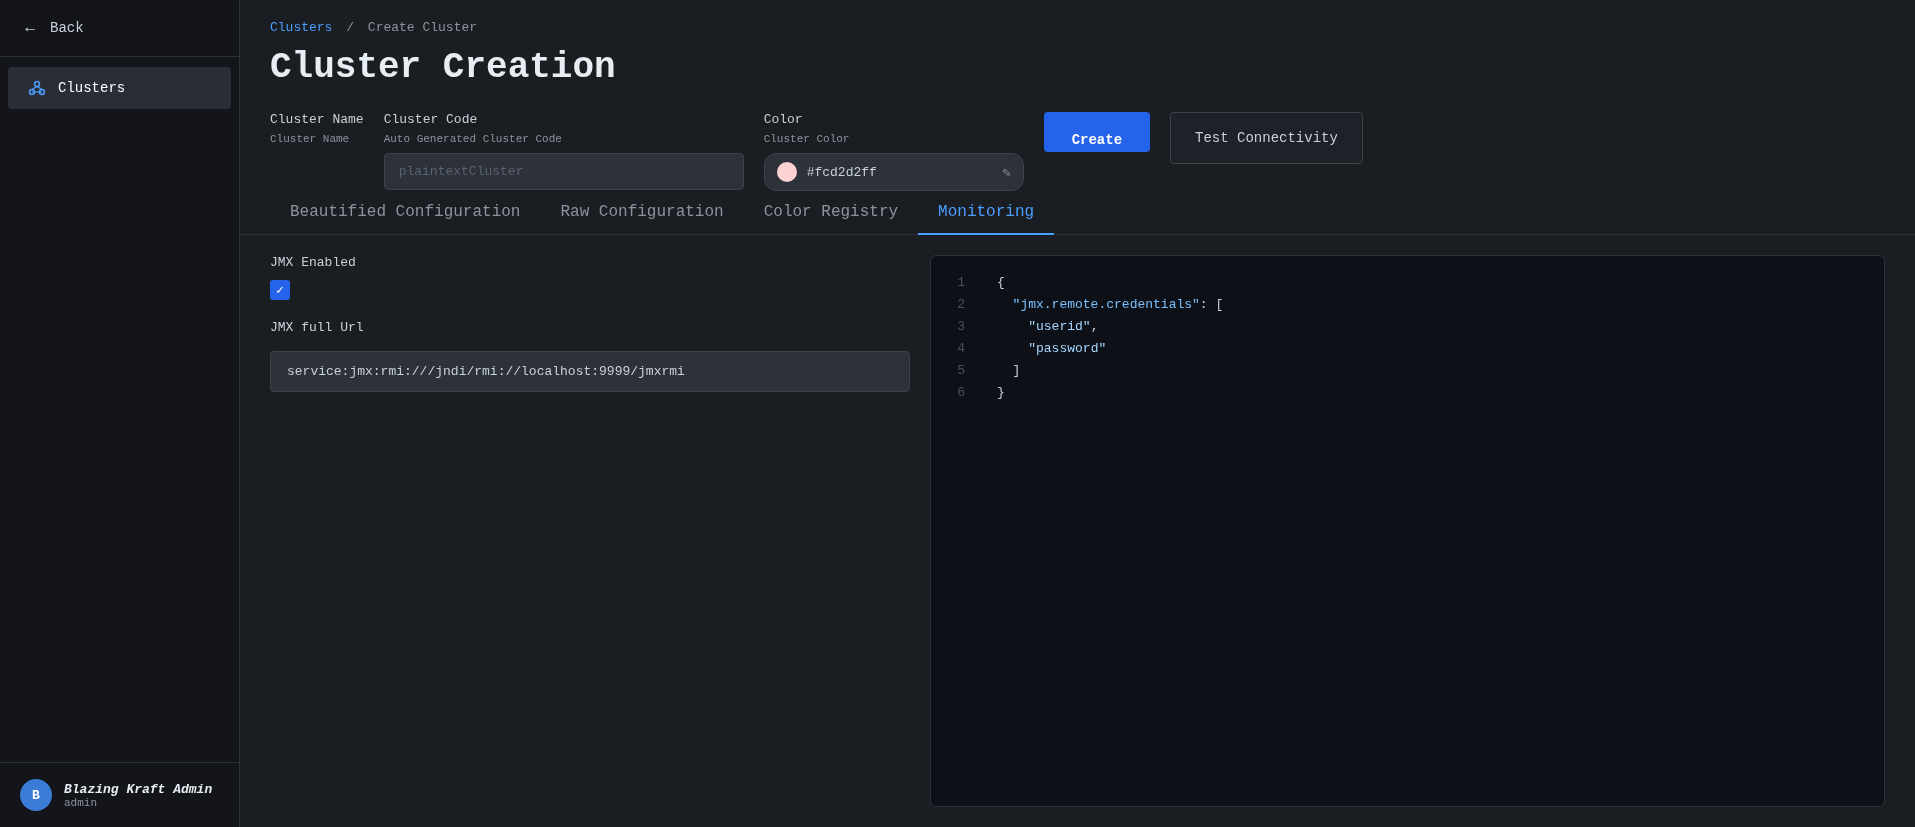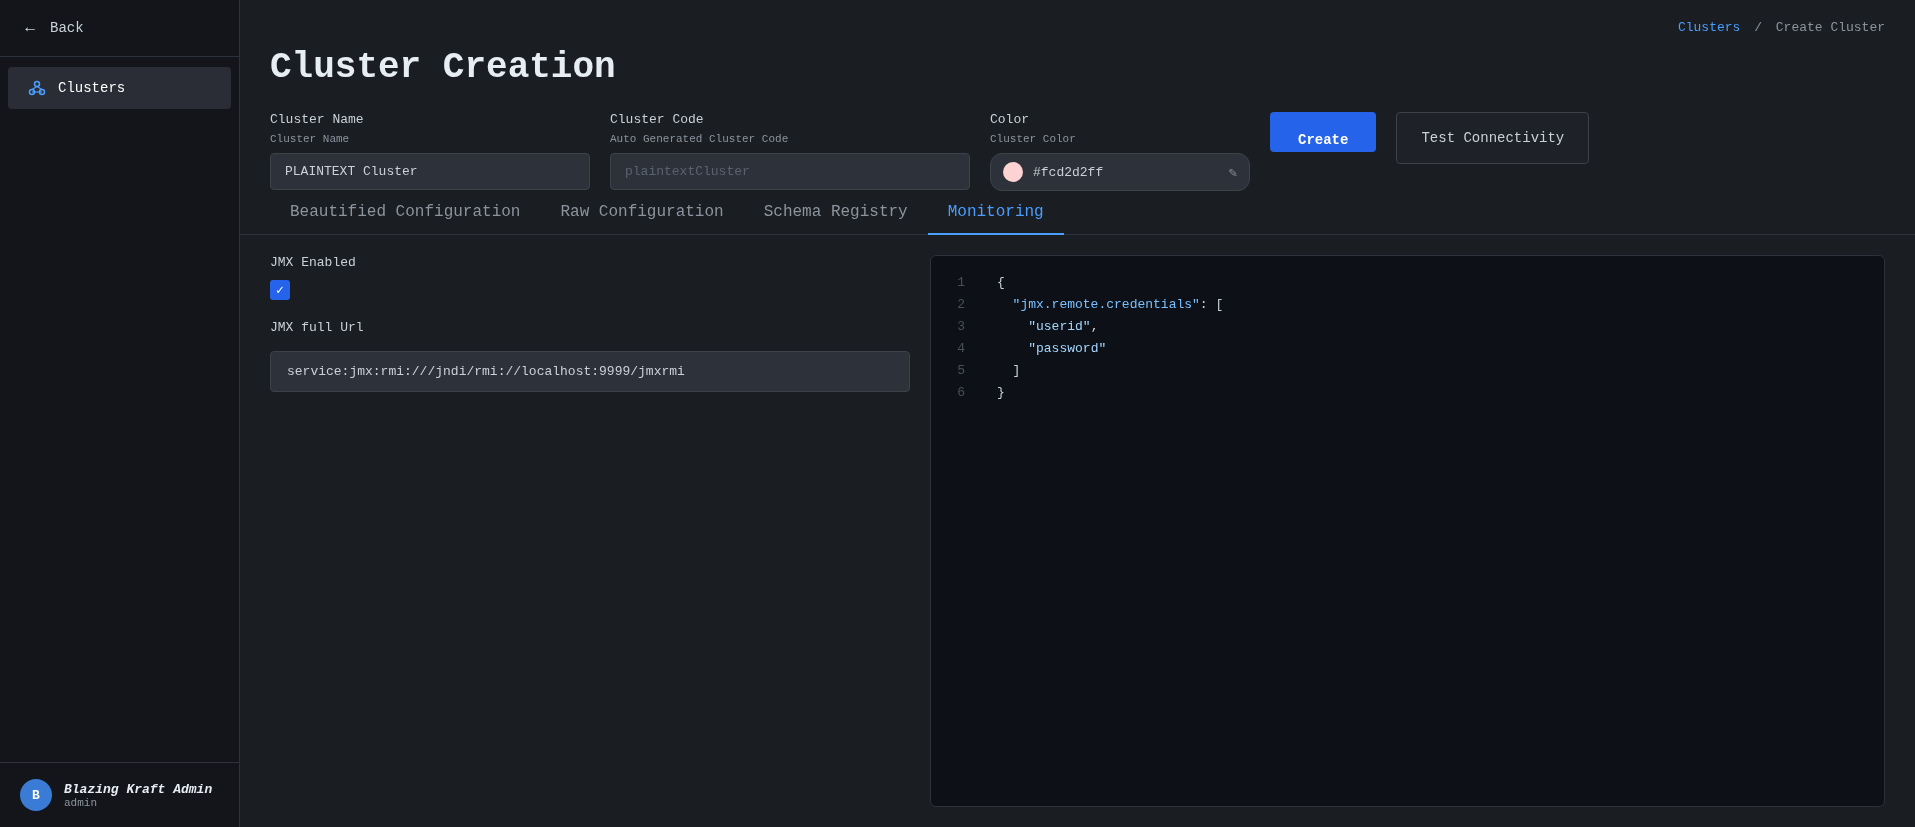--- a/index.html
+++ b/index.html
@@ -99,21 +99,20 @@
       overflow: hidden;
     }
     .top-section {
       padding: 20px 30px 0 30px;
     }
     .breadcrumb {
       font-size: 13px;
       color: #8b949e;
       margin-bottom: 8px;
       font-family: 'Courier New', monospace;
-      text-align: right;
     }
     .breadcrumb-link {
       color: #4a9eff;
       cursor: pointer;
     }
     .breadcrumb-sep { color: #8b949e; margin: 0 6px; }
     .page-title {
       font-size: 36px;
       font-weight: bold;
       color: #e6edf3;
@@ -376,21 +375,20 @@
       <span>Create Cluster</span>
     </div>
 
     <h1 class="page-title">Cluster Creation</h1>
 
     <div class="form-row">
 
       <div class="form-group">
         <span class="form-label-main">Cluster Name</span>
         <span class="form-label-sub">Cluster Name</span>
-        <input class="form-input" type="text" value="PLAINTEXT Cluster" style="">
       </div>
 
       <div class="form-group">
         <span class="form-label-main">Cluster Code</span>
         <span class="form-label-sub">Auto Generated Cluster Code</span>
         <input class="form-input form-input-wide" type="text" placeholder="plaintextCluster" style="">
       </div>
 
       <div class="color-group form-group">
         <span class="form-label-main">Color</span>
@@ -408,21 +406,21 @@
   </div>
 
   <div class="tabs">
     <div class="tab">
       <span>Beautified Configuration</span>
     </div>
     <div class="tab">
       <span>Raw Configuration</span>
     </div>
     <div class="tab">
-      <span>Schema Registry</span>
+      <span>Color Registry</span>
     </div>
     <div class="tab active">
       <span>Monitoring</span>
     </div>
   </div>
 
   <div class="content-area">
 
     <div class="left-panel">
       <div class="jmx-enabled-label">JMX Enabled</div>

